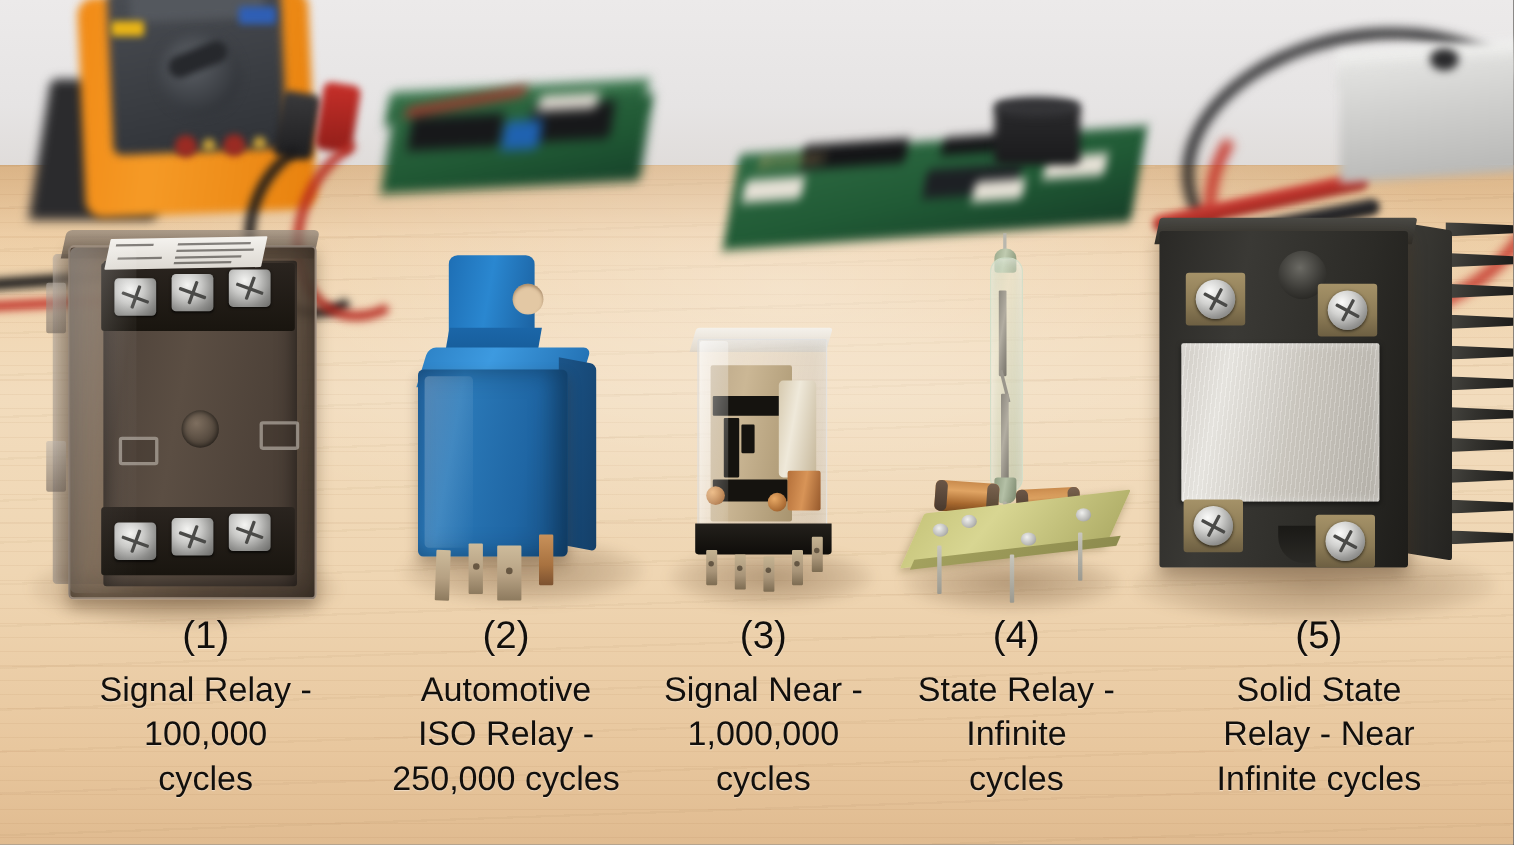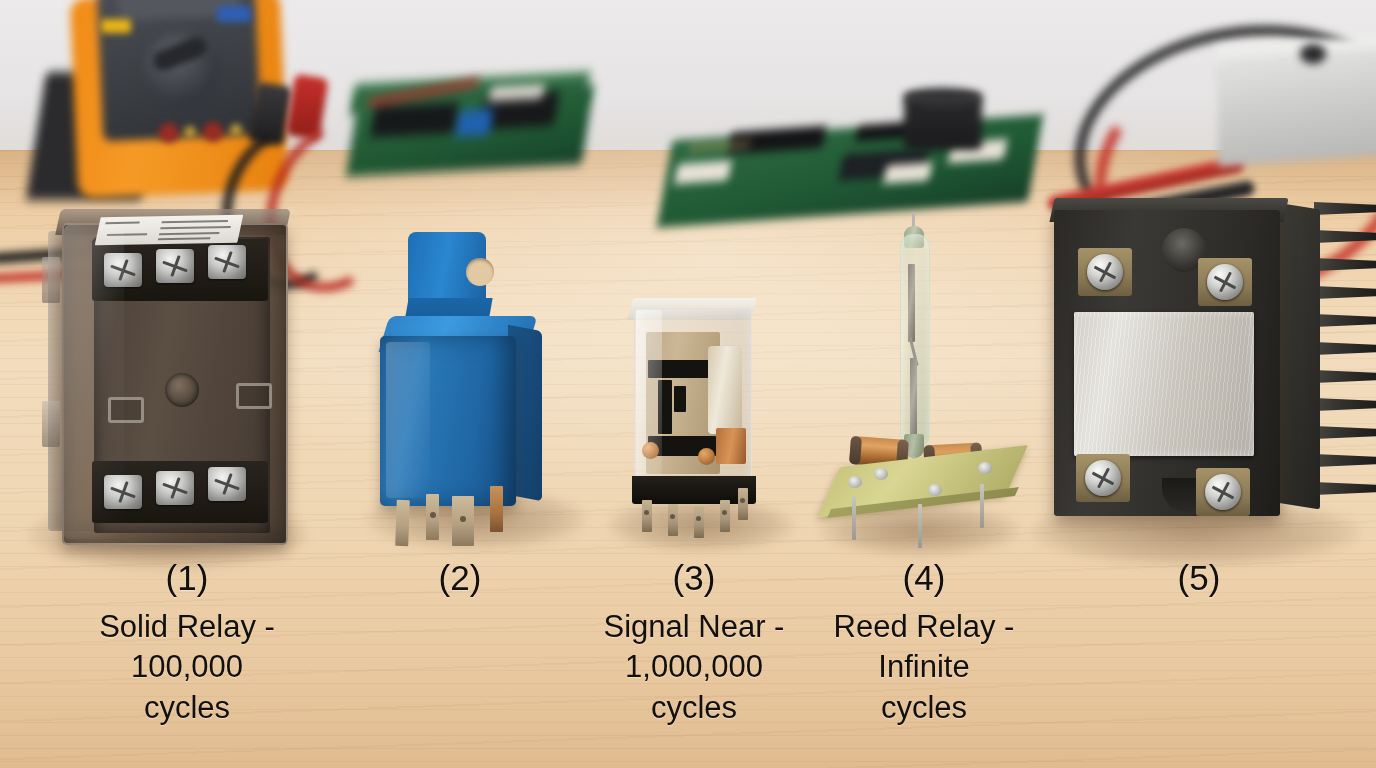--- a/index.html
+++ b/index.html
@@ -697,40 +697,46 @@
     <div class="r5-term" style="left:38px;top:258px;">
         <div class="r5-screw"></div>
       </div>
     <div class="r5-term" style="left:158px;top:272px;">
         <div class="r5-screw"></div>
       </div>
   </div>
 
   <div class="caption" style="left:62px;top:560px;width:250px;">
     <div class="cap-num">(1)</div>
-    <div class="cap-text">Solid Relay -
+    <div class="cap-text">Signal Relay -
 100,000
 cycles</div>
   </div>
 
   <div class="caption" style="left:330px;top:560px;width:260px;">
     <div class="cap-num">(2)</div>
+    <div class="cap-text">Automotive
+ISO Relay -
+250,000 cycles</div>
   </div>
 
   <div class="caption" style="left:586px;top:560px;width:216px;">
     <div class="cap-num">(3)</div>
     <div class="cap-text">Signal Near -
 1,000,000
 cycles</div>
   </div>
 
   <div class="caption" style="left:824px;top:560px;width:200px;">
     <div class="cap-num">(4)</div>
-    <div class="cap-text">Reed Relay -
+    <div class="cap-text">State Relay -
 Infinite
 cycles</div>
   </div>
 
   <div class="caption" style="left:1074px;top:560px;width:250px;">
     <div class="cap-num">(5)</div>
+    <div class="cap-text">Solid State
+Relay - Near
+Infinite cycles</div>
   </div>
 
 </div>
 
 </body></html>

